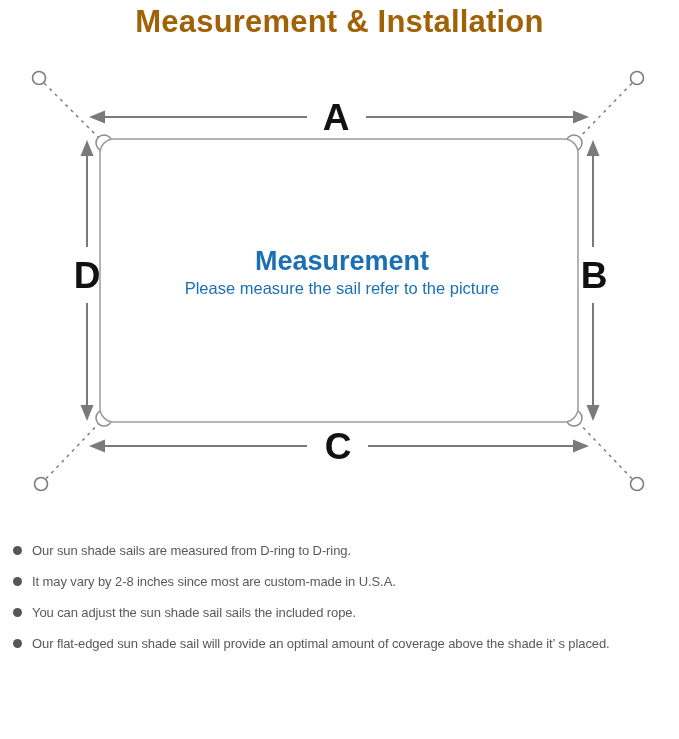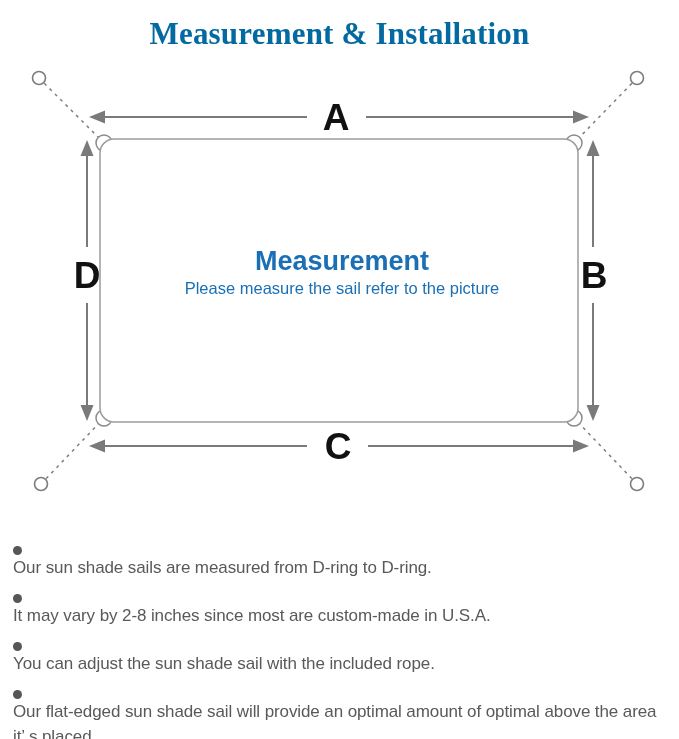--- a/index.html
+++ b/index.html
@@ -6,48 +6,46 @@
   body{
     width:679px;height:739px;
     background:#ffffff;
     font-family:"Liberation Sans", sans-serif;
     position:relative;
     overflow:hidden;
   }
   .page{position:absolute;inset:0;}
   .page-title{
     margin:0;
-    padding-top:16px;
+    padding-top:4px;
     text-align:center;
     font-size:31px;
     font-weight:bold;
     letter-spacing:0.2px;
-    color:#0369a1;
-    font-family:Liberation Serif, serif;
+    color:#a16207;
   }
   .diagram-svg{
     position:absolute;
     left:0; top:52px;
   }
   .notes{
     position:absolute;
     left:13px; top:538px;
     width:656px;
     margin:0; padding:0;
     list-style:none;
   }
   .notes li{
     display:flex;
     align-items:flex-start;
     margin:0 0 6px 0;
-    font-size:17px;
+    font-size:13px;
     line-height:25px;
     letter-spacing:-0.1px;
     color:#59595b;
-    flex-direction:column;
   }
   .notes .dot{
     width:9px;height:9px;
     border-radius:50%;
     background:#565658;
     flex:0 0 auto;
     margin:8px 10px 0 0;
   }
   .note-text{display:block;}
 </style>
@@ -135,22 +133,22 @@
       </li>
 
       <li>
         <span class="dot"></span>
         <span class="note-text">It may vary by 2-8 inches since most are custom-made in U.S.A.</span>
       </li>
 
 
       <li>
         <span class="dot"></span>
-        <span class="note-text">You can adjust the sun shade sail with the included rope.</span>
+        <span class="note-text">You can adjust the sun shade sail sails the included rope.</span>
       </li>
 
       <li>
         <span class="dot"></span>
-        <span class="note-text">Our flat-edged sun shade sail will provide an optimal amount of optimal above the area it’ s placed.</span>
+        <span class="note-text">Our flat-edged sun shade sail will provide an optimal amount of coverage above the shade it’ s placed.</span>
       </li>
     </ul>
 
 </div>
 
 </body></html>

